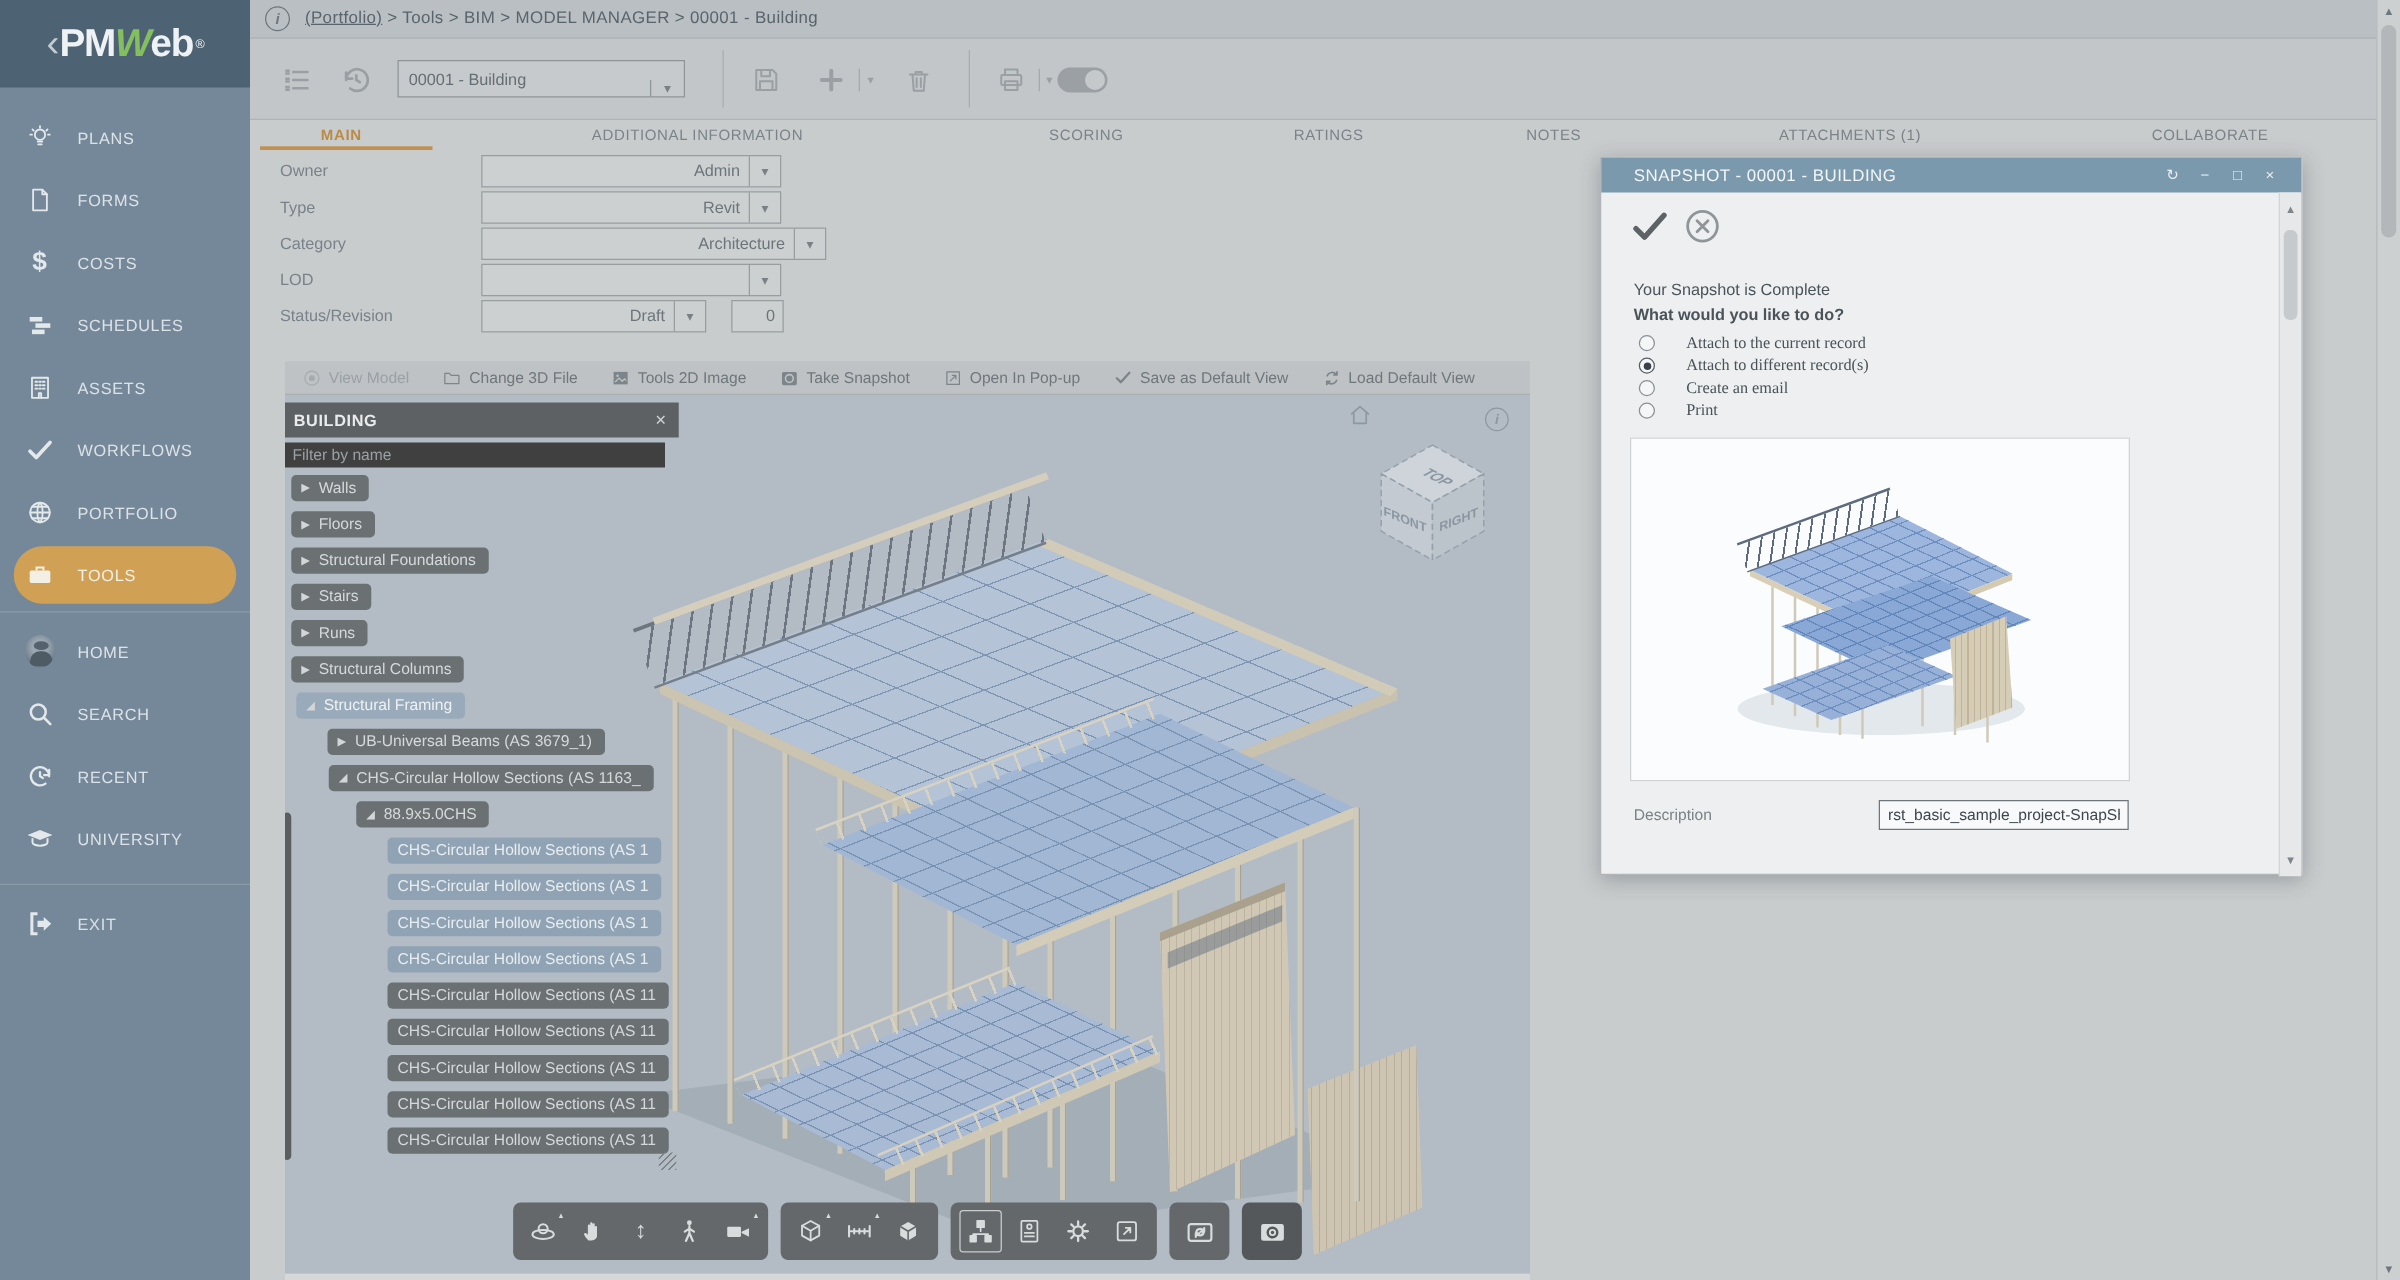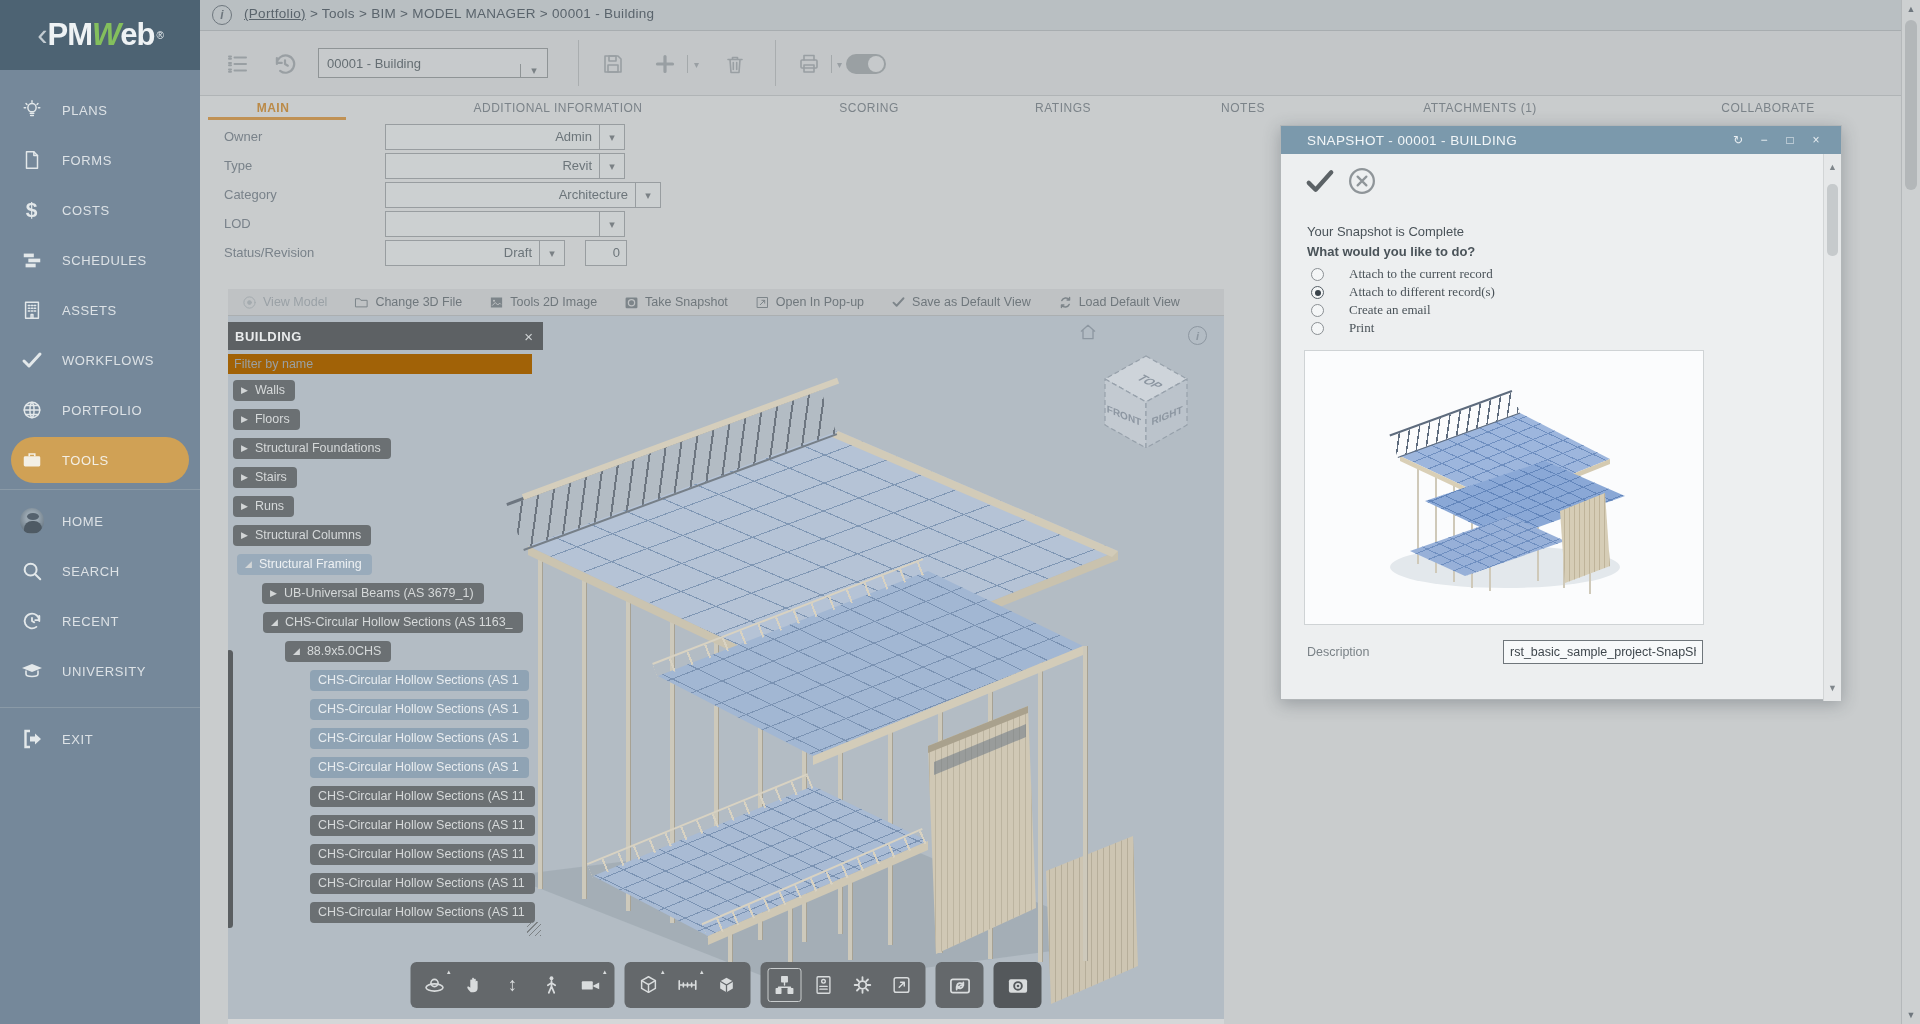--- a/index.html
+++ b/index.html
@@ -74,21 +74,21 @@
   #vcube{position:absolute;left:875px;top:38px;}
   #homeic{position:absolute;left:850px;top:6px;width:20px;height:20px;color:#8d97a1;}
   #vinfo{position:absolute;left:960px;top:10px;width:17px;height:17px;border-radius:50%;border:1.5px solid #8d97a1;
     color:#8d97a1;font-size:11px;font-style:italic;font-weight:bold;display:flex;align-items:center;justify-content:center;}
 
   
   #bpanel{position:absolute;left:-3px;top:6px;width:318px;height:618px;}
   #bhead{position:absolute;left:0;top:0;width:100%;height:28px;background:#5d6164;display:flex;align-items:center;box-sizing:border-box;padding:0 10px;}
   #bhead .t{flex:1;color:#e9ebec;font-size:13px;font-weight:bold;letter-spacing:.5px;}
   #bhead .x{color:#cfd3d4;font-size:15px;cursor:pointer;}
-  #bfilter{position:absolute;left:3px;top:32px;width:292px;height:18px;background:#a16207;border:none;outline:none;
+  #bfilter{position:absolute;left:3px;top:32px;width:292px;height:18px;background:#404040;border:none;outline:none;
     font-size:12.5px;color:#c8cccd;padding:1px 6px;font-family:inherit;}
   #bfilter::placeholder{color:#9aa0a3;}
   .trow{position:absolute;display:inline-flex;align-items:center;background:#6b7073;color:#d6d9da;border-radius:4px;
     font-size:12.5px;padding:3px 10px 4px 8px;white-space:nowrap;cursor:pointer;}
   .trow .tcaret{font-size:9px;margin-right:7px;color:#d3d6d7;}
   .trow.lightsel{background:#99abbb;color:#eef1f3;}
   .trow.lightleaf{background:#8fa3b4;color:#e9edf0;}
   #tscroll{position:absolute;left:1px;top:328px;width:7px;height:278px;border-radius:4px;background:#5a5e61;}
   #bresize{position:absolute;left:302px;top:600px;width:14px;height:14px;
     background:repeating-linear-gradient(135deg,transparent 0 3px,#7d8285 3px 4px);}

